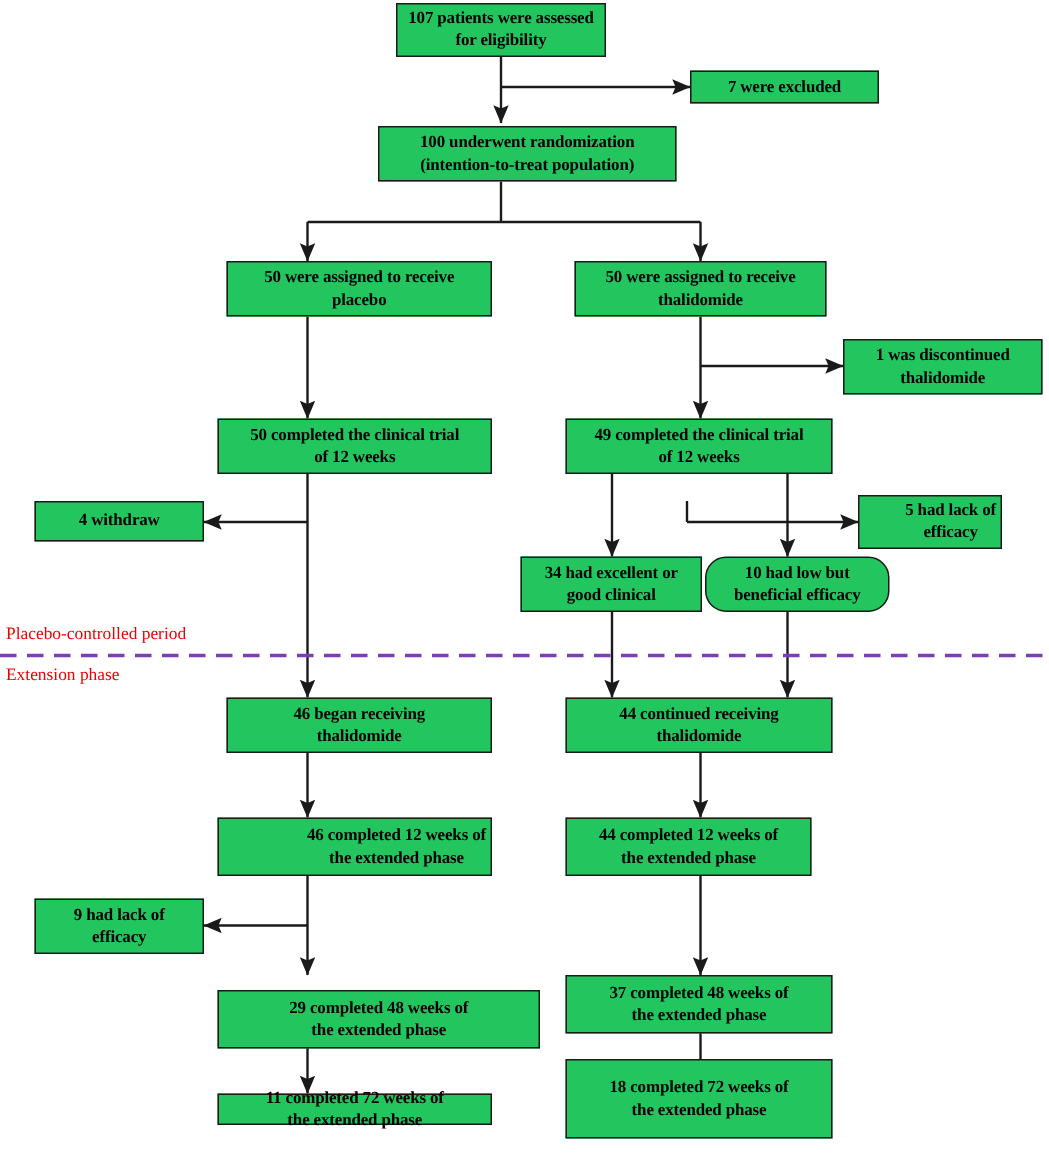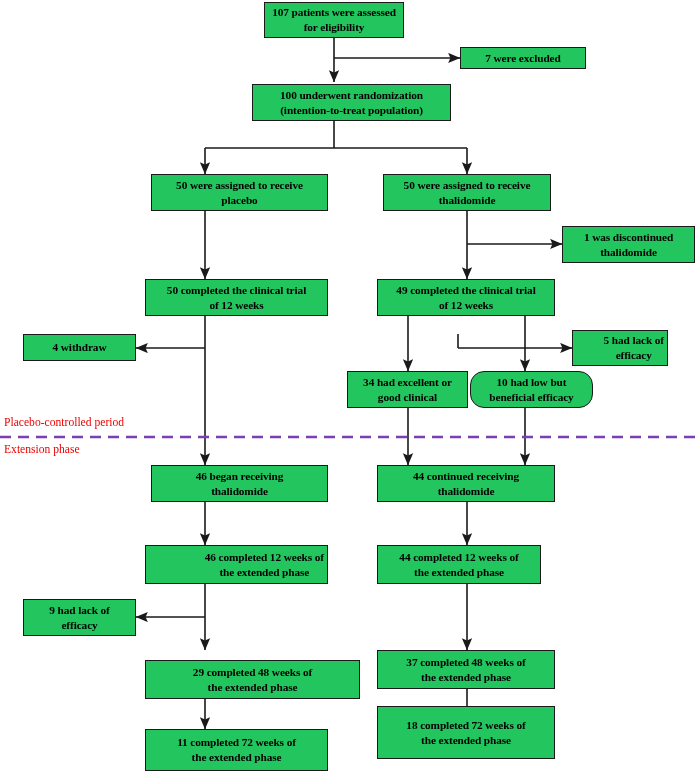--- a/index.html
+++ b/index.html
@@ -170,19 +170,19 @@
 </div>
 
 <div class="node-box" style="left:145px; top:660px; width:215px; height:39px;">
   <span><span>29 completed 48 weeks of</span><br><span>the extended phase</span></span>
 </div>
 
 <div class="node-box" style="left:377px; top:650px; width:178px; height:39px;">
   <span><span>37 completed 48 weeks of</span><br><span>the extended phase</span></span>
 </div>
 
-<div class="node-box" style="left:145px; top:729px; width:183px; height:42px;">
+<div class="node-box" style="left:145px; top:729px; width:183px; height:21px;">
   <span><span>11 completed 72 weeks of</span><br><span>the extended phase</span></span>
 </div>
 
 <div class="node-box" style="left:377px; top:706px; width:178px; height:53px;">
   <span><span>18 completed 72 weeks of</span><br><span>the extended phase</span></span>
 </div>
 
 </body></html>

